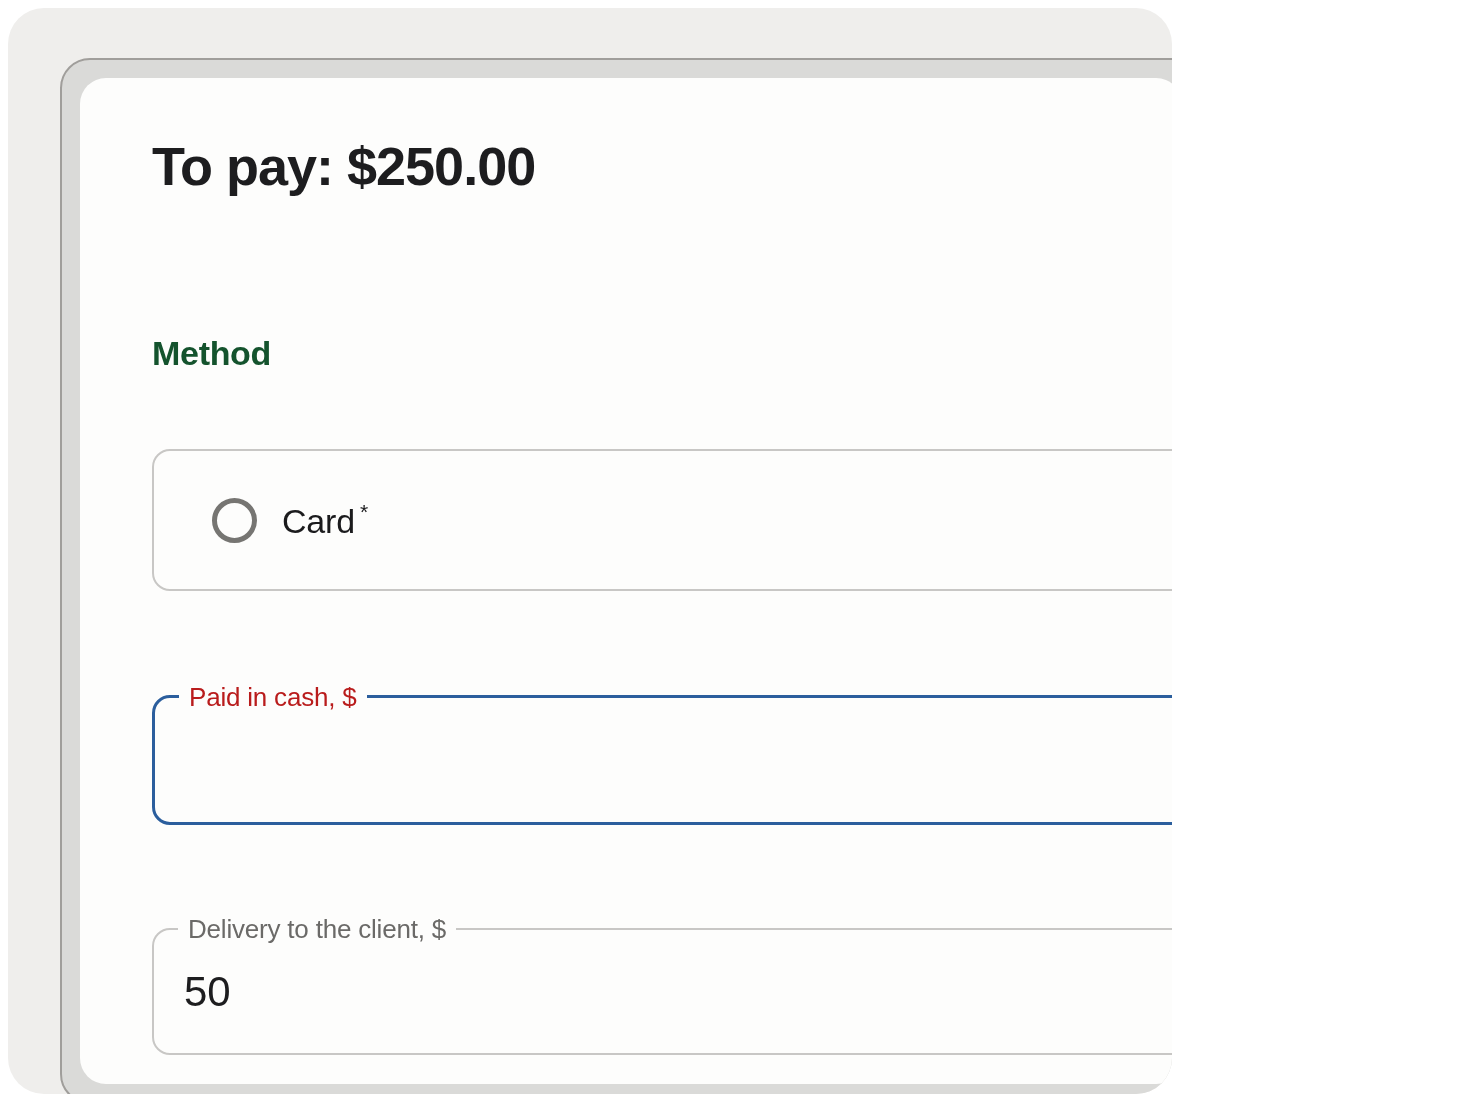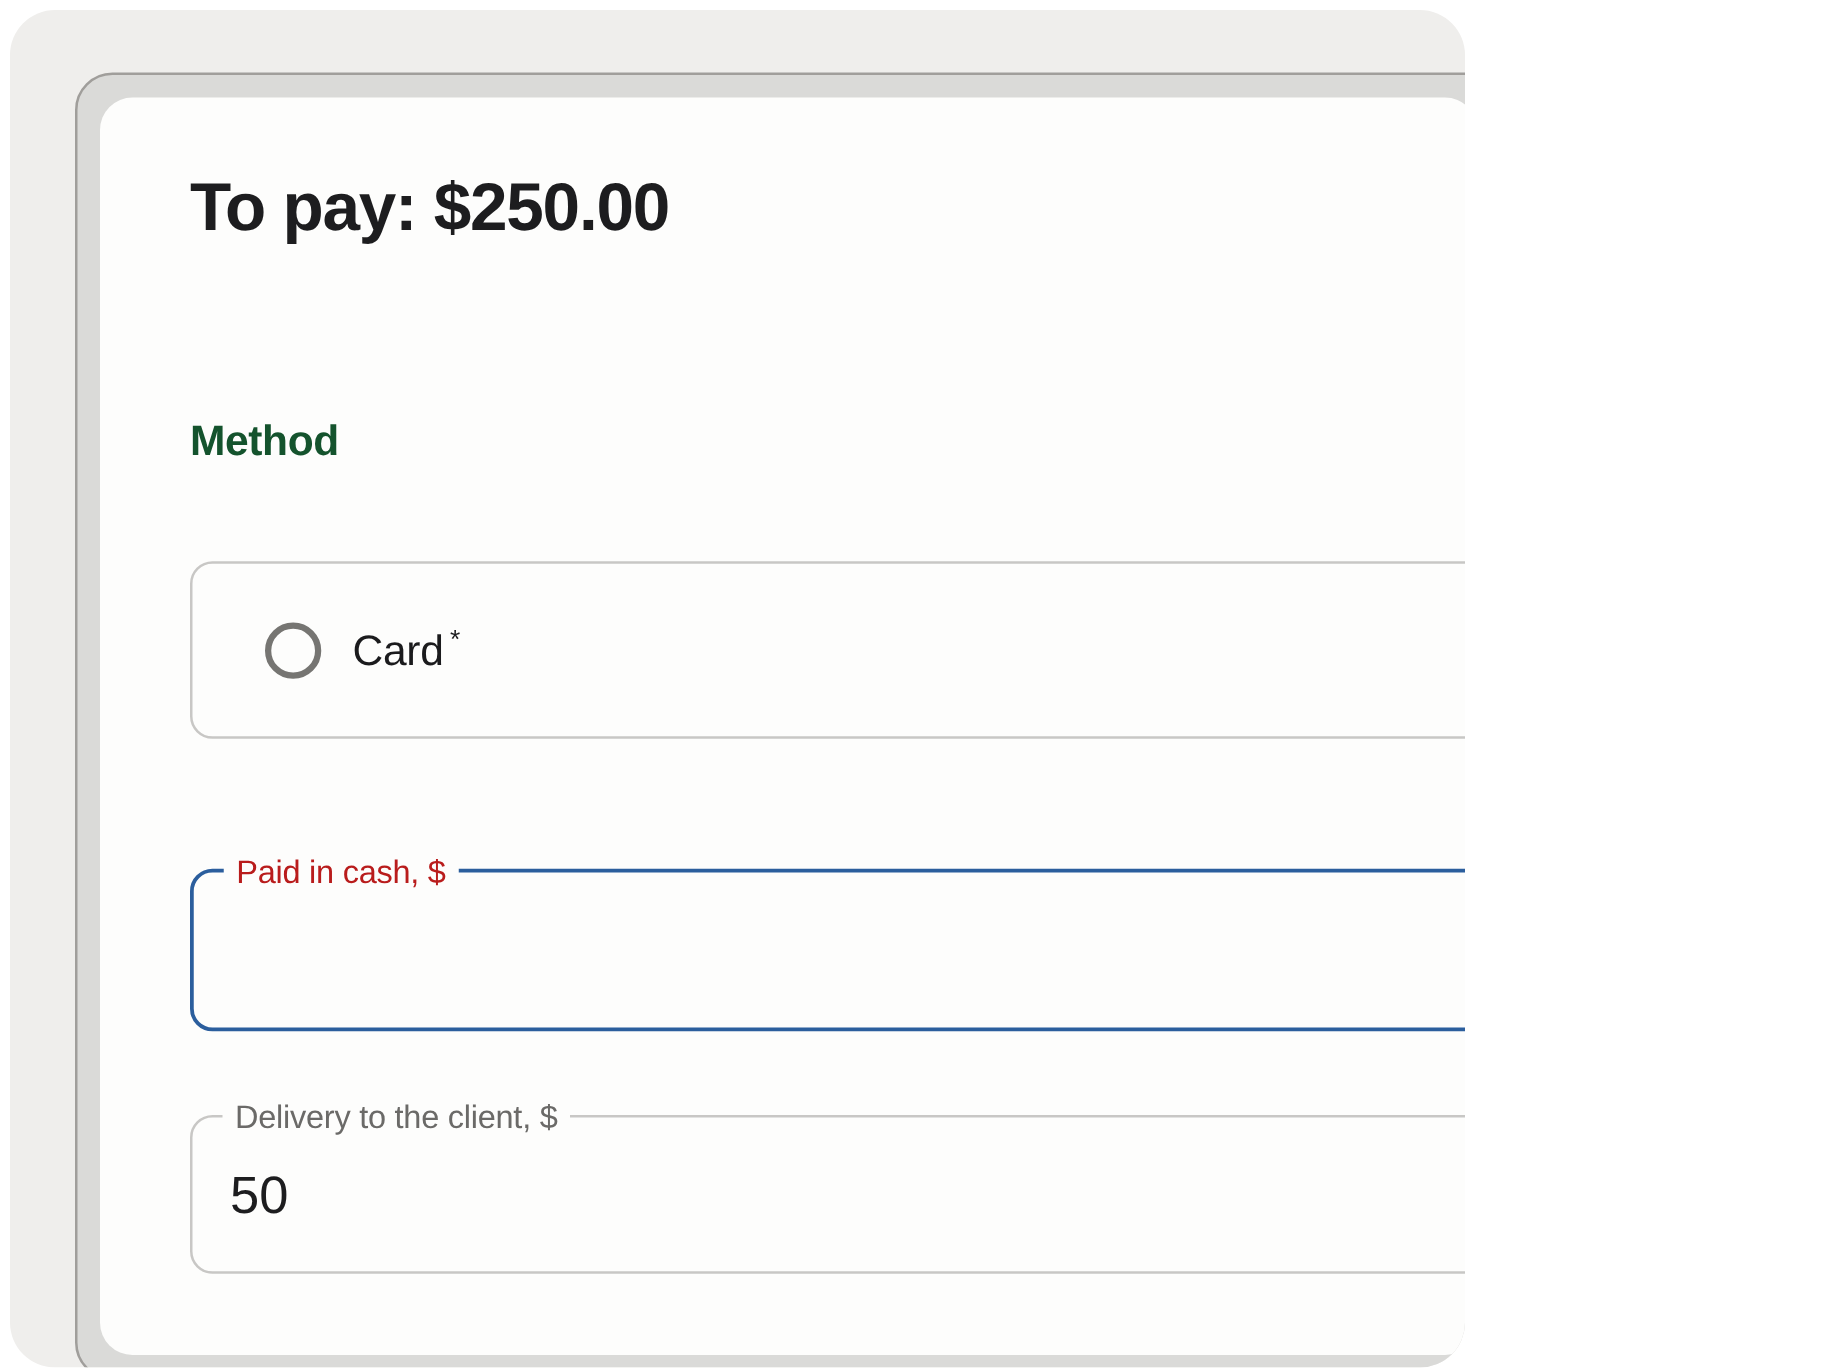--- a/index.html
+++ b/index.html
@@ -105,21 +105,21 @@
 
   .field {
     position: relative;
     width: 1252px;
     box-sizing: border-box;
     border: 2px solid #c8c7c5;
     border-radius: 18px;
     background: #fdfdfc;
   }
   .field-paid { margin-top: 104px; height: 130px; }
-  .field-delivery { margin-top: 67px; height: 127px; }
+  .field-delivery { margin-top: 103px; height: 127px; }
   .field.focused { border: 3px solid #2b5e9d; }
   .field-label {
     position: absolute;
     top: -16px; left: 24px;
     padding: 0 10px;
     background: #fdfdfc;
     font-size: 26px;
     color: #6b6a68;
     letter-spacing: -0.2px;
     line-height: 30px;

